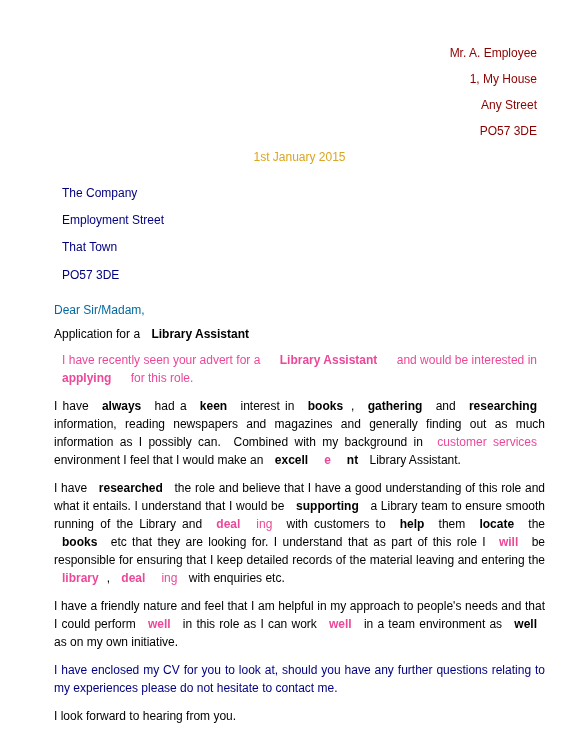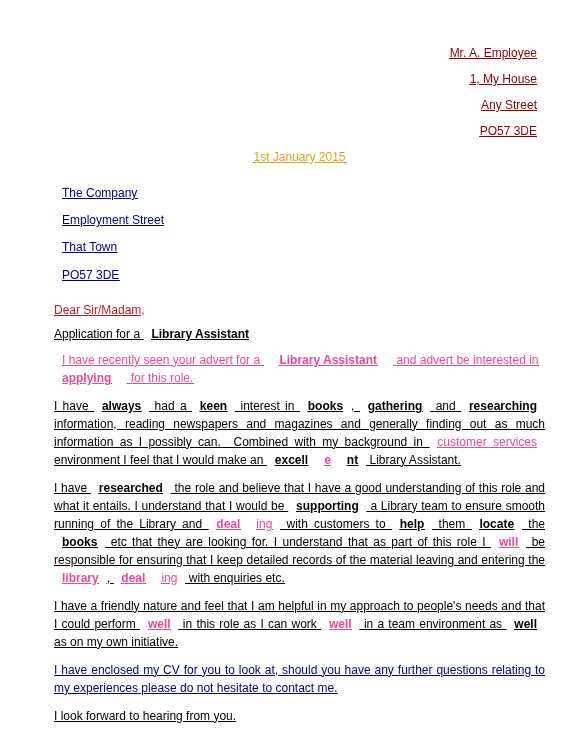--- a/index.html
+++ b/index.html
@@ -1,19 +1,18 @@
 <!DOCTYPE html>
 <html><head>
   <meta charset="utf-8">
   <style>
     * {
       margin: 8px;
       padding: 0;
       box-sizing: border-box;
-      text-decoration: underline;
     }
     body {
       width: 567px;
       min-height: 735px;
       background: #ffffff;
       font-family: Arial, sans-serif;
       font-size: 12px;
       color: #000000;
       padding: 20px 30px 30px 30px;
     }
@@ -30,21 +29,21 @@
       margin-bottom: 20px;
       font-size: 12px;
     }
     .recipient-address {
       color: #000080;
       line-height: 1.6;
       margin-bottom: 18px;
     }
     .salutation {
       margin-bottom: 10px;
-      color: #b91c1c;
+      color: #0369a1;
     }
     .subject-line {
       margin-bottom: 10px;
       color: #000000;
     }
     .paragraph {
       margin-bottom: 10px;
       line-height: 1.5;
       text-align: justify;
     }
@@ -92,21 +91,21 @@
   <div>PO57 3DE</div>
 </div>
 
 <div class="salutation">Dear Sir/Madam,</div>
 
 <div class="subject-line">
   Application for a <span class="bold">Library Assistant</span>
 </div>
 
 <div class="paragraph p1">
-  <span class="red">I have recently seen your advert for a </span><span class="red bold">Library Assistant</span><span class="red"> and advert be interested in </span><span class="red bold">applying</span><span class="red"> for this role.</span>
+  <span class="red">I have recently seen your advert for a </span><span class="red bold">Library Assistant</span><span class="red"> and would be interested in </span><span class="red bold">applying</span><span class="red"> for this role.</span>
 </div>
 
 <div class="paragraph p2">
   I have <span class="bold">always</span> had a <span class="bold">keen</span> interest in <span class="bold">books</span>, <span class="bold">gathering</span> and <span class="bold">researching</span> information, reading newspapers and magazines and generally finding out as much information as I possibly can.&nbsp; Combined with my background in <span class="red">customer services</span> environment I feel that I would make an <span class="bold">excell</span><span class="bold red">e</span><span class="bold">nt</span> Library Assistant.
 </div>
 
 <div class="paragraph p3">
   I have <span class="bold">researched</span> the role and believe that I have a good understanding of this role and what it entails. I understand that I would be <span class="bold">supporting</span> a Library team to ensure smooth running of the Library and <span class="red bold">deal</span><span class="red">ing</span> with customers to <span class="bold">help</span> them <span class="bold">locate</span> the <span class="bold">books</span> etc that they are looking for. I understand that as part of this role I <span class="red bold">will</span> be responsible for ensuring that I keep detailed records of the material leaving and entering the <span class="red bold">library</span>, <span class="red bold">deal</span><span class="red">ing</span> with enquiries etc.
 </div>
 

